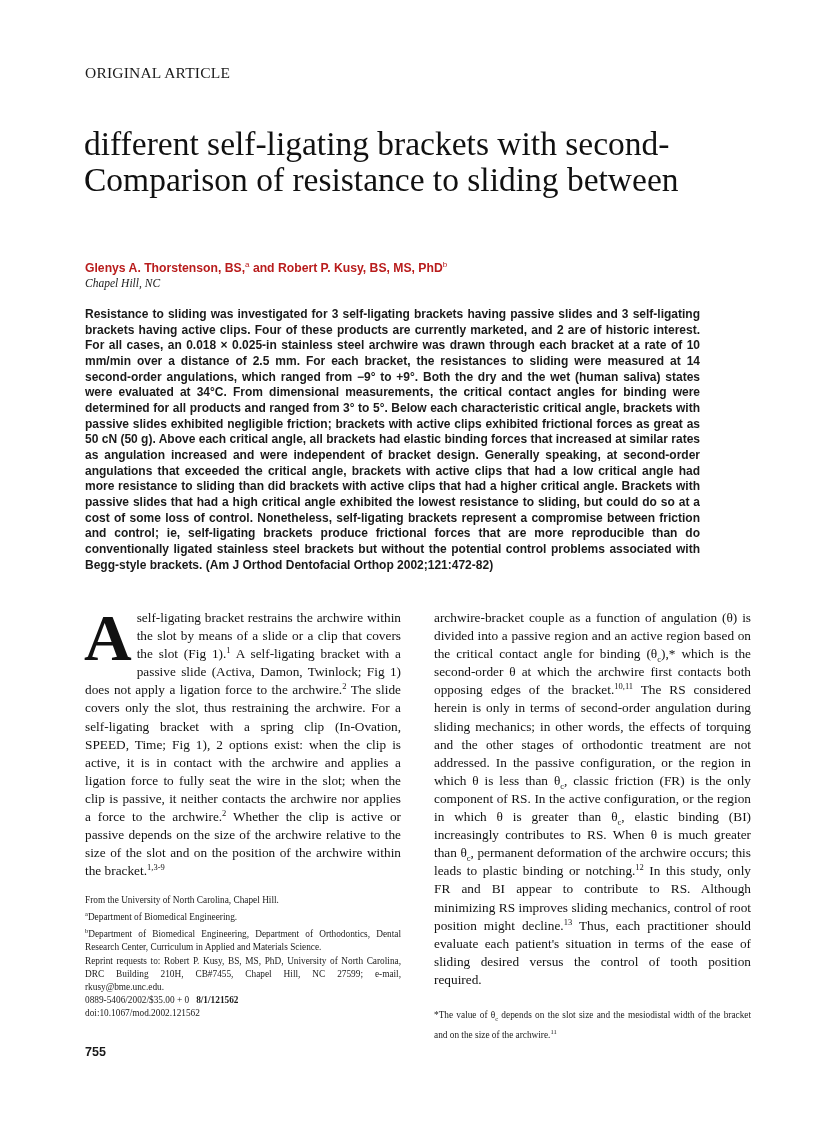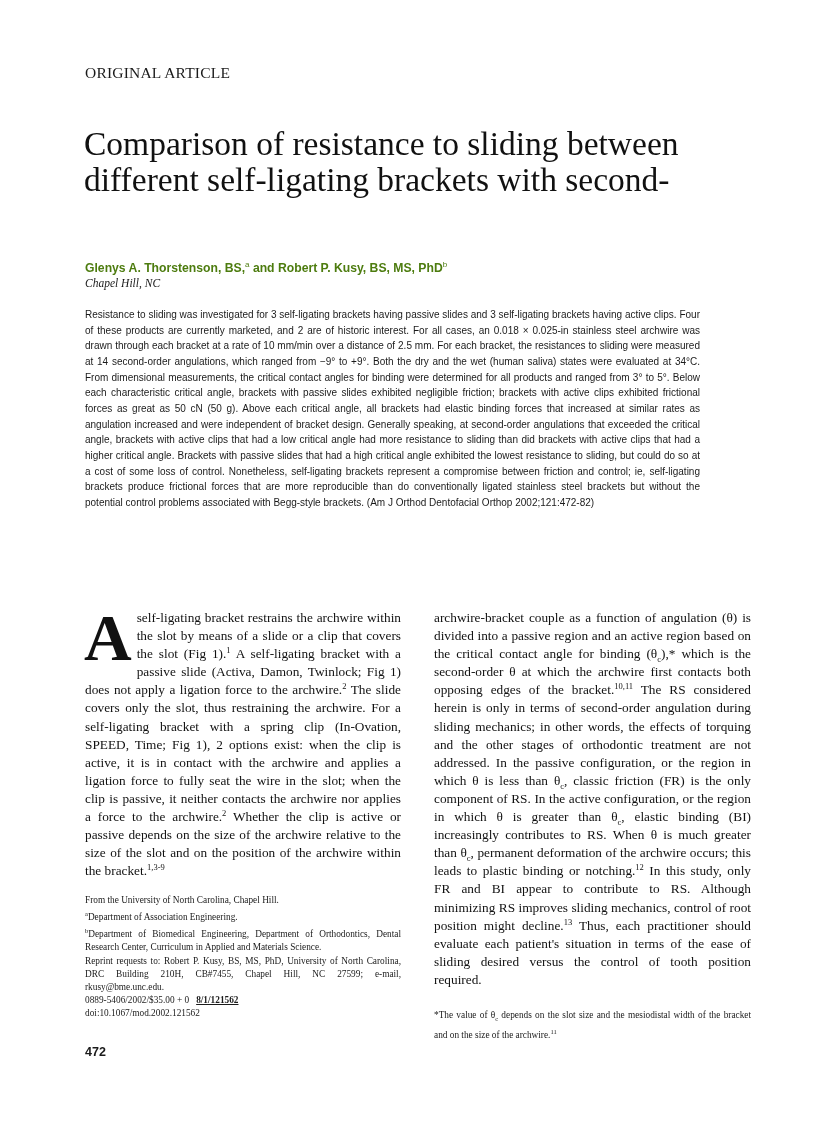--- a/index.html
+++ b/index.html
@@ -4,80 +4,80 @@
 <style>
   html, body { margin: 0; padding: 0; background: #ffffff; }
   body { width: 836px; height: 1122px; position: relative; overflow: hidden; color: #111; }
   .page { position: absolute; left: 0; top: 0; width: 836px; height: 1122px; }
 
   .section-label { position: absolute; left: 85px; top: 64px; font-family: "Liberation Serif", serif; font-size: 15.5px; letter-spacing: 0.2px; color: #1a1a1a; }
 
   .title { position: absolute; left: 84px; top: 126px; width: 650px; font-family: "Liberation Serif", serif; font-size: 33.5px; line-height: 36px; color: #111; margin: 0; font-weight: normal; }
   .title span { display: block; white-space: nowrap; }
 
-  .authors { position: absolute; left: 85px; top: 260px; font-family: "Liberation Sans", sans-serif; font-size: 12.2px; font-weight: bold; color: #4d7c0f; }
+  .authors { position: absolute; left: 85px; top: 260px; font-family: "Liberation Sans", sans-serif; font-size: 12.2px; font-weight: bold; color: #b91c1c; }
   .authors sup { font-size: 8px; font-weight: normal; }
   .location { position: absolute; left: 85px; top: 277px; font-family: "Liberation Serif", serif; font-style: italic; font-size: 11.5px; color: #1a1a1a; }
 
-  .abstract { position: absolute; left: 85px; top: 307px; width: 615px; font-family: "Liberation Sans", sans-serif; font-size: 10px; line-height: 15.65px; text-align: justify; color: #1a1a1a; margin: 0; }
+  .abstract { position: absolute; left: 85px; top: 307px; width: 615px; font-family: "Liberation Sans", sans-serif; font-size: 12px; line-height: 15.65px; text-align: justify; color: #1a1a1a; margin: 0; font-weight: bold; }
 
   .col { position: absolute; font-family: "Liberation Serif", serif; font-size: 13.3px; line-height: 18.1px; text-align: justify; color: #111; }
   .col-left { left: 85px; top: 609px; width: 316px; }
   .col-right { left: 434px; top: 609px; width: 317px; }
   .col p { margin: 0; }
   .col p.indent { text-indent: 18px; }
   .col sup { font-size: 8.5px; line-height: 0; }
   .col sub { font-size: 8.5px; line-height: 0; }
 
   .dropcap { float: left; font-family: "Liberation Serif", serif; font-weight: bold; font-size: 66px; line-height: 50px; margin: 4px 5px 0 -1px; height: 52px; }
 
   .affil { position: absolute; left: 85px; top: 894px; width: 316px; font-family: "Liberation Serif", serif; font-size: 9.3px; line-height: 13.1px; text-align: justify; color: #1a1a1a; }
   .affil div { margin: 0; }
   .affil sup { font-size: 6.5px; }
-  .affil .bold { font-weight: bold; text-decoration: underline; }
+  .affil .bold { font-weight: bold; }
 
   .footnote-right { position: absolute; left: 434px; top: 1009px; width: 317px; font-family: "Liberation Serif", serif; font-size: 9.3px; line-height: 13.1px; text-align: justify; color: #1a1a1a; }
   .footnote-right sup, .footnote-right sub { font-size: 6.5px; }
 
   .page-number { position: absolute; left: 85px; top: 1045px; font-family: "Liberation Sans", sans-serif; font-weight: bold; font-size: 12.5px; color: #1a1a1a; }
 </style>
 </head>
 <body>
 
 <div class="page">
 
   <div class="section-label">ORIGINAL ARTICLE</div>
 
   <h1 class="title">
+    <span>different self-ligating brackets with second-</span>
     <span>Comparison of resistance to sliding between</span>
-    <span>different self-ligating brackets with second-</span>
   </h1>
 
   <div class="authors">
     <span>Glenys A. Thorstenson, BS,</span><sup>a</sup><span style="white-space:pre"> and </span><span>Robert P. Kusy, BS, MS, PhD</span><sup>b</sup>
   </div>
   <div class="location">Chapel Hill, NC</div>
 
   <p class="abstract">Resistance to sliding was investigated for 3 self-ligating brackets having passive slides and 3 self-ligating brackets having active clips. Four of these products are currently marketed, and 2 are of historic interest. For all cases, an 0.018 × 0.025-in stainless steel archwire was drawn through each bracket at a rate of 10 mm/min over a distance of 2.5 mm. For each bracket, the resistances to sliding were measured at 14 second-order angulations, which ranged from −9° to +9°. Both the dry and the wet (human saliva) states were evaluated at 34°C. From dimensional measurements, the critical contact angles for binding were determined for all products and ranged from 3° to 5°. Below each characteristic critical angle, brackets with passive slides exhibited negligible friction; brackets with active clips exhibited frictional forces as great as 50 cN (50 g). Above each critical angle, all brackets had elastic binding forces that increased at similar rates as angulation increased and were independent of bracket design. Generally speaking, at second-order angulations that exceeded the critical angle, brackets with active clips that had a low critical angle had more resistance to sliding than did brackets with active clips that had a higher critical angle. Brackets with passive slides that had a high critical angle exhibited the lowest resistance to sliding, but could do so at a cost of some loss of control. Nonetheless, self-ligating brackets represent a compromise between friction and control; ie, self-ligating brackets produce frictional forces that are more reproducible than do conventionally ligated stainless steel brackets but without the potential control problems associated with Begg-style brackets. (Am J Orthod Dentofacial Orthop 2002;121:472-82)</p>
 
   <div class="col col-left">
     <p><span class="dropcap">A</span><span> self-ligating bracket restrains the archwire within the slot by means of a slide or a clip that covers the slot (Fig 1).</span><sup>1</sup><span> A self-ligating bracket with a passive slide (Activa, Damon, Twinlock; Fig 1) does not apply a ligation force to the archwire.</span><sup>2</sup><span> The slide covers only the slot, thus restraining the archwire. For a self-ligating bracket with a spring clip (In-Ovation, SPEED, Time; Fig 1), 2 options exist: when the clip is active, it is in contact with the archwire and applies a ligation force to fully seat the wire in the slot; when the clip is passive, it neither contacts the archwire nor applies a force to the archwire.</span><sup>2</sup><span> Whether the clip is active or passive depends on the size of the archwire relative to the size of the slot and on the position of the archwire within the bracket.</span><sup>1,3-9</sup></p>
   </div>
 
   <div class="col col-right">
     <p><span>archwire-bracket couple as a function of angulation (θ) is divided into a passive region and an active region based on the critical contact angle for binding (θ</span><sub>c</sub><span>),* which is the second-order θ at which the archwire first contacts both opposing edges of the bracket.</span><sup>10,11</sup><span> The RS considered herein is only in terms of second-order angulation during sliding mechanics; in other words, the effects of torquing and the other stages of orthodontic treatment are not addressed. In the passive configuration, or the region in which θ is less than θ</span><sub>c</sub><span>, classic friction (FR) is the only component of RS. In the active configuration, or the region in which θ is greater than θ</span><sub>c</sub><span>, elastic binding (BI) increasingly contributes to RS. When θ is much greater than θ</span><sub>c</sub><span>, permanent deformation of the archwire occurs; this leads to plastic binding or notching.</span><sup>12</sup><span> In this study, only FR and BI appear to contribute to RS. Although minimizing RS improves sliding mechanics, control of root position might decline.</span><sup>13</sup><span> Thus, each practitioner should evaluate each patient's situation in terms of the ease of sliding desired versus the control of tooth position required.</span></p>
   </div>
 
   <div class="affil">
     <div>From the University of North Carolina, Chapel Hill.</div>
-    <div><sup>a</sup><span>Department of Association Engineering.</span></div>
+    <div><sup>a</sup><span>Department of Biomedical Engineering.</span></div>
     <div><sup>b</sup><span>Department of Biomedical Engineering, Department of Orthodontics, Dental Research Center, Curriculum in Applied and Materials Science.</span></div>
     <div>Reprint requests to: Robert P. Kusy, BS, MS, PhD, University of North Carolina, DRC Building 210H, CB#7455, Chapel Hill, NC 27599; e-mail, rkusy@bme.unc.edu.</div>
     <div><span>0889-5406/2002/$35.00 + 0</span>&nbsp;&nbsp;&nbsp;<span class="bold">8/1/121562</span></div>
     <div>doi:10.1067/mod.2002.121562</div>
   </div>
 
   <div class="footnote-right">
     <span>*The value of θ</span><sub>c</sub><span> depends on the slot size and the mesiodistal width of the bracket and on the size of the archwire.</span><sup>11</sup>
   </div>
 
-  <div class="page-number">472</div>
+  <div class="page-number">755</div>
 </div>
 
 </body></html>

